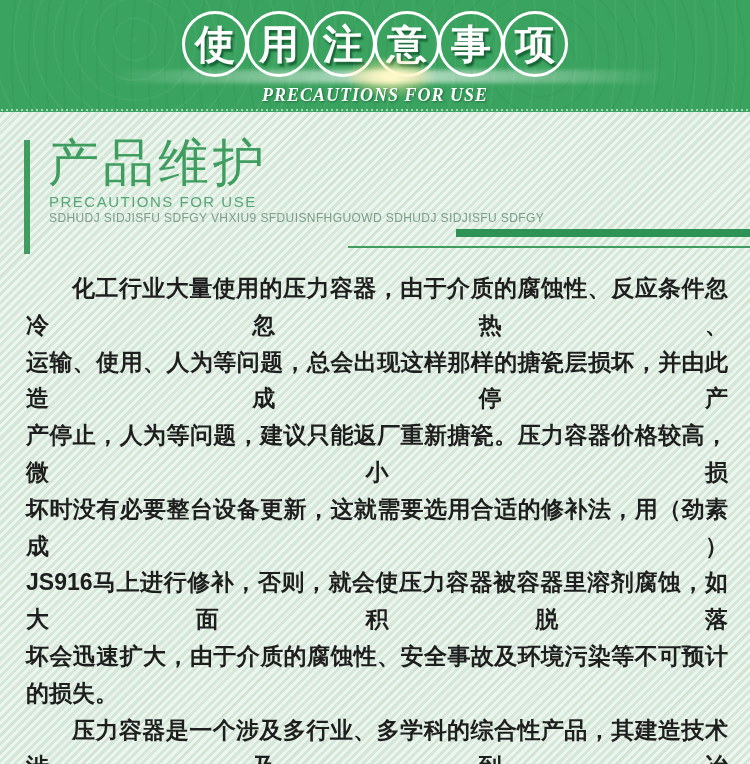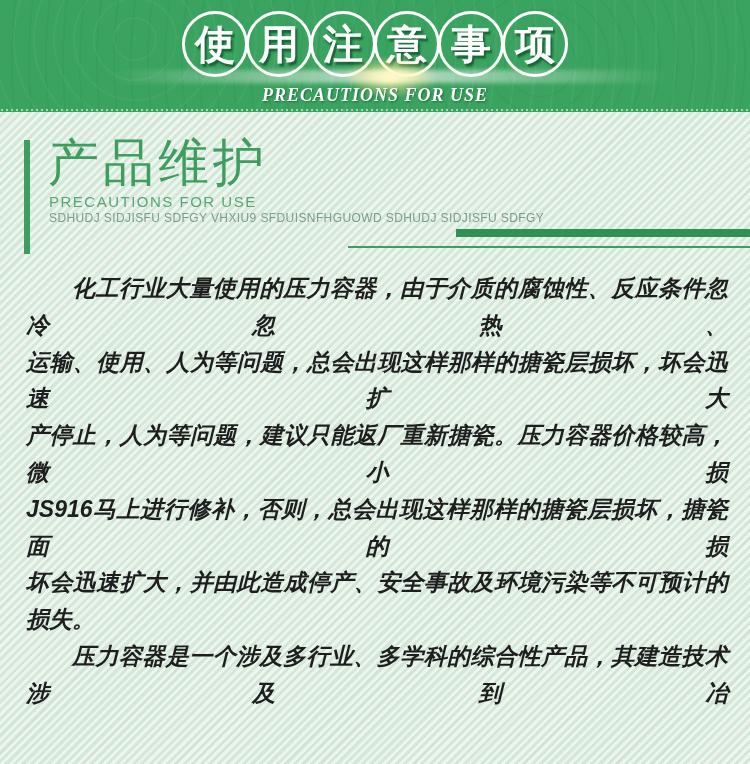--- a/index.html
+++ b/index.html
@@ -60,21 +60,21 @@
   }
   .placeholder{position:absolute;left:49px;top:211px;width:320px;}
   .ph-line{font-size:12px;line-height:15px;color:#7d9c88;letter-spacing:.4px;white-space:nowrap;}
   
   .decor-thick{position:absolute;top:229px;left:456px;right:0;height:8px;background:var(--deep-green,#2d9254);}
   .decor-thin{position:absolute;top:246px;left:348px;right:0;height:2px;background:var(--accent-green,#3f9e5f);}
   
   .article{position:absolute;top:270px;left:26px;width:702px;}
   .line{
     font-size:23px;line-height:36.8px;font-weight:700;color:var(--text-dark,#1e1e1e);
-    text-align:justify;text-align-last:justify;font-style:italic;
+    text-align:justify;text-align-last:justify;
   }
   .line.first{text-indent:2em;}
   .line.last{text-align-last:left;}
 </style>
 </head>
 <body>
 
 <div class="page">
 
   <div class="banner">
@@ -121,28 +121,29 @@
     </div>
 
   <div class="decor-thick"></div>
   <div class="decor-thin"></div>
 
   <div class="article">
     <div>
 
         <div class="line first">化工行业大量使用的压力容器，由于介质的腐蚀性、反应条件忽冷忽热、</div>
 
-        <div class="line">运输、使用、人为等问题，总会出现这样那样的搪瓷层损坏，坏会迅速扩大</div>
+        <div class="line">运输、使用、人为等问题，总会出现这样那样的搪瓷层损坏，并由此造成停产</div>
 
         <div class="line">产停止，人为等问题，建议只能返厂重新搪瓷。压力容器价格较高，微小损</div>
 
+        <div class="line">坏时没有必要整台设备更新，这就需要选用合适的修补法，用（劲素成）</div>
 
-        <div class="line">JS916马上进行修补，否则，总会出现这样那样的搪瓷层损坏，搪瓷面的损</div>
+        <div class="line">JS916马上进行修补，否则，就会使压力容器被容器里溶剂腐蚀，如大面积脱落</div>
 
-        <div class="line last">坏会迅速扩大，并由此造成停产、安全事故及环境污染等不可预计的损失。</div>
+        <div class="line last">坏会迅速扩大，由于介质的腐蚀性、安全事故及环境污染等不可预计的损失。</div>
       </div>
     <div>
 
         <div class="line first">压力容器是一个涉及多行业、多学科的综合性产品，其建造技术涉及到冶</div>
 
       </div>
   </div>
 
 </div>
 

